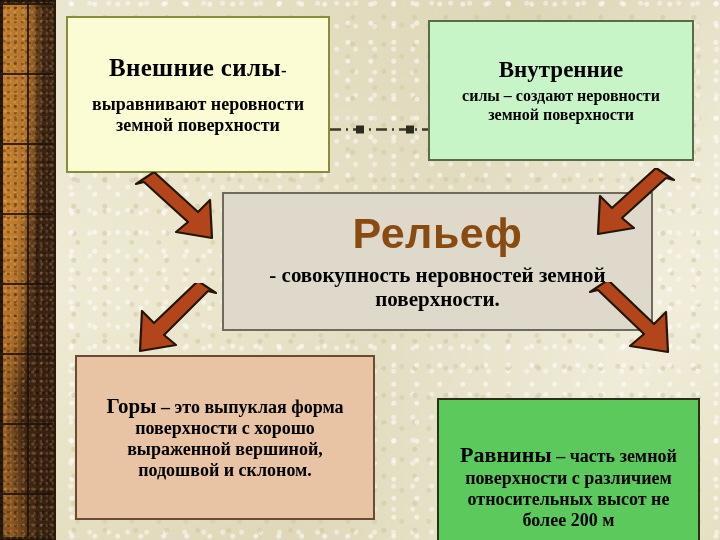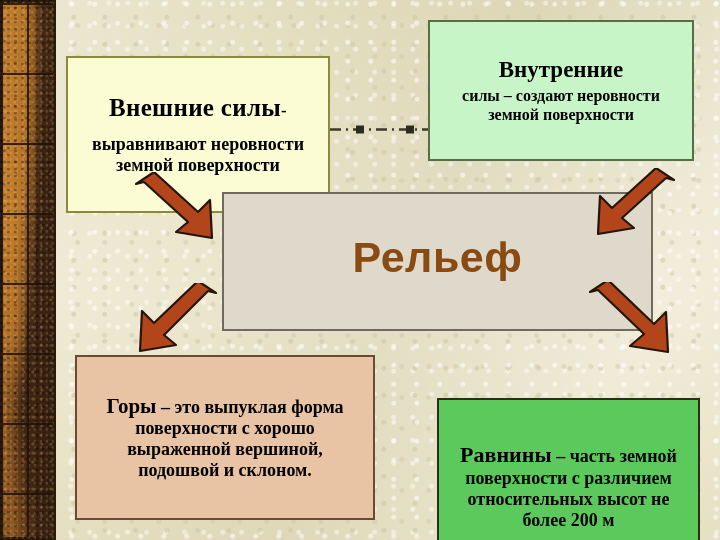--- a/index.html
+++ b/index.html
@@ -78,21 +78,20 @@
     color: #000;
     line-height: 1.16;
   }
 
   
   #box-external {
     left: 66px; top: 16px; width: 264px; height: 157px;
     background: #fbfbd4;
     border: 2px solid #8a8a3c;
     padding: 12px 10px;
-    margin-top: 40px;
   }
   #box-external .l1 {
     font-size: 25px; font-weight: bold; letter-spacing: 0.3px;
     margin-bottom: 12px;
   }
   #box-external .l1 .dash { font-size: 17px; }
   #box-external .l2 { font-size: 18px; font-weight: bold; }
 
   
   #box-internal {
@@ -176,20 +175,21 @@
     <div class="l2">выравнивают неровности  земной поверхности</div>
   </div>
 
   <div class="box" id="box-internal">
     <div class="l1">Внутренние</div>
     <div class="l2">силы – создают неровности земной поверхности</div>
   </div>
 
   <div class="box" id="box-relief">
     <div class="title">Рельеф</div>
+    <div class="sub">- совокупность неровностей земной поверхности.</div>
   </div>
 
   <div class="box" id="box-mountains">
     <div class="t"><span class="lead">Горы</span><span> – это выпуклая форма поверхности с хорошо выраженной вершиной, подошвой и склоном.</span></div>
   </div>
 
   <div class="box" id="box-plains">
     <div class="t"><span class="lead">Равнины</span><span> – часть земной поверхности с различием относительных высот не более 200 м</span></div>
   </div>
 

